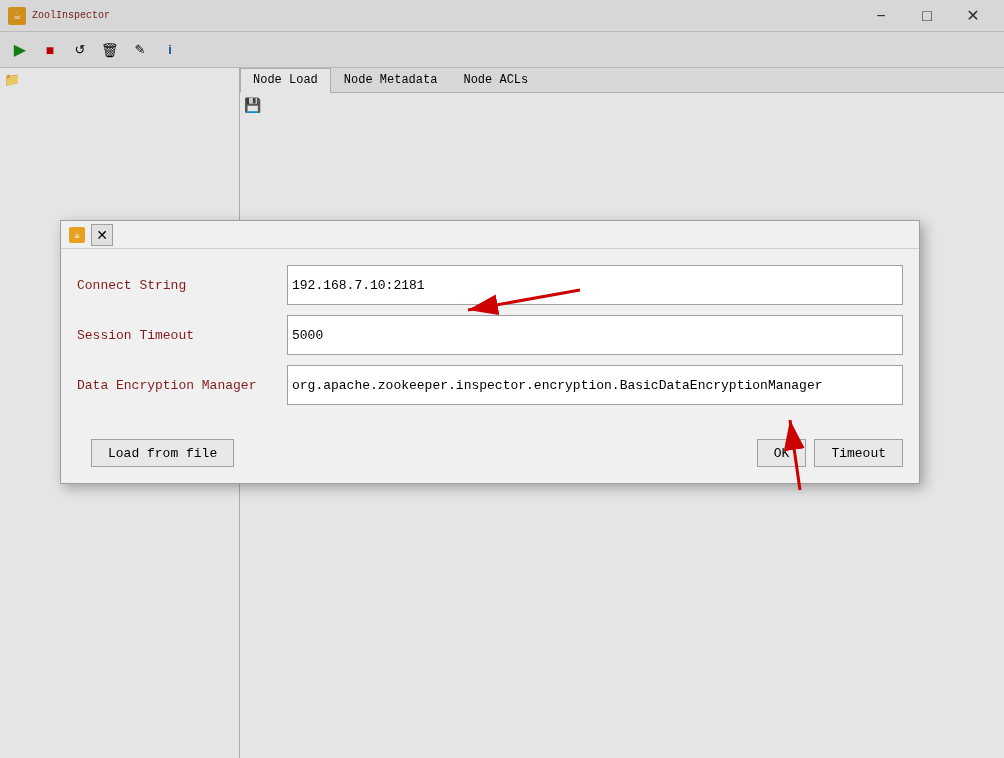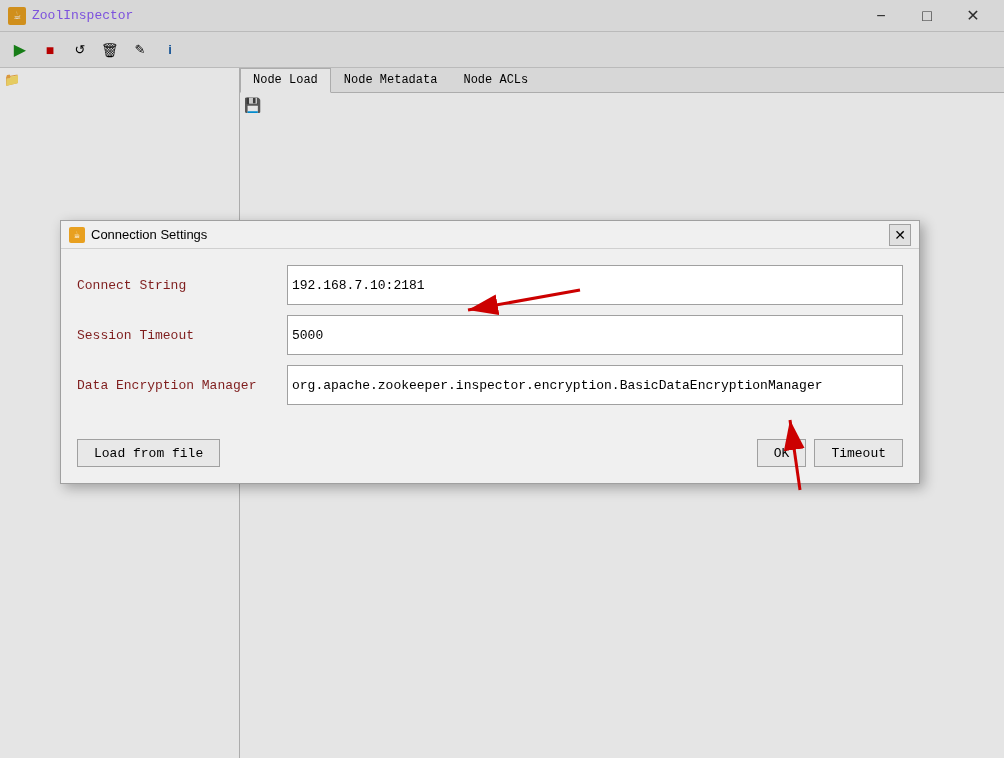--- a/index.html
+++ b/index.html
@@ -37,22 +37,22 @@
       border-radius: 2px;
       display: flex;
       align-items: center;
       justify-content: center;
       font-size: 11px;
       color: white;
     }
 
     .title-bar-title {
       flex: 1;
-      font-size: 13px;
-      color: #8b5cf6;
+      font-size: 10px;
+      color: #7f1d1d;
     }
 
     .title-bar-controls {
       display: flex;
       gap: 0;
     }
 
     .title-bar-btn {
       width: 46px;
       height: 32px;
@@ -236,20 +236,21 @@
     }
 
     .dialog-footer {
       display: flex;
       align-items: center;
       padding: 8px 16px 16px;
     }
 
     .footer-left {
       flex: 1;
+      margin-left: 14px;
     }
 
     .footer-right {
       display: flex;
       gap: 8px;
       padding-left: 27px;
     }
 
     .btn {
       height: 28px;
@@ -331,21 +332,20 @@
   </div>
 </div>
 
 <div class="dialog-overlay">
   <div class="dialog">
 
     <div class="dialog-title-bar">
       <div class="dialog-title-icon">
         <span style="font-size:10px;">☕</span>
       </div>
-      <span class="dialog-title-text">Connection Settings</span>
       <button class="dialog-close-btn">✕</button>
     </div>
 
     <div class="dialog-body">
 
       <div class="form-row">
         <span class="form-label">Connect String</span>
         <input type="text" class="form-input" value="192.168.7.10:2181" style="">
       </div>
 

